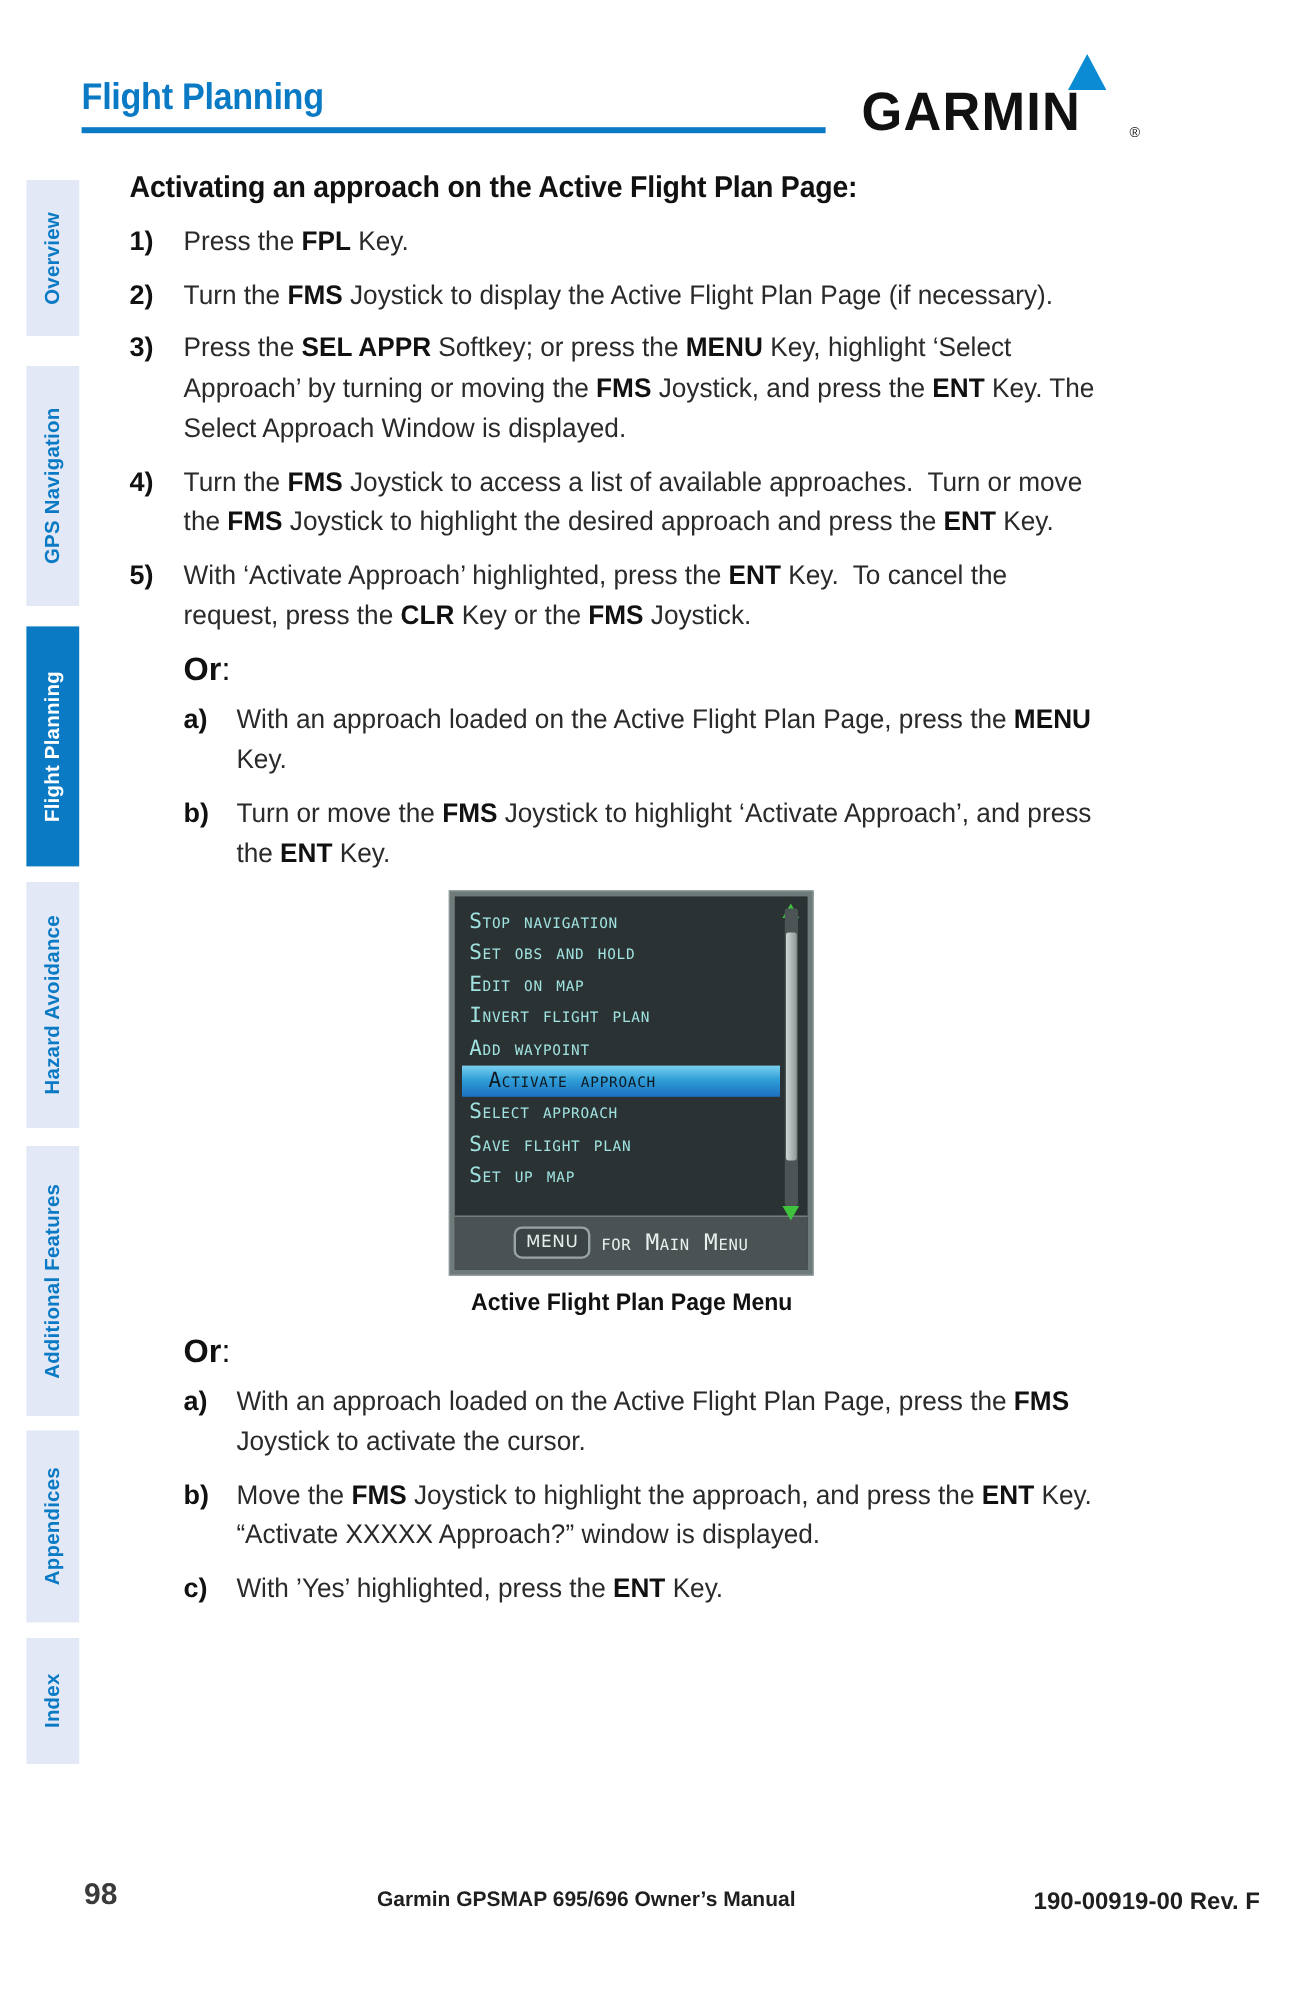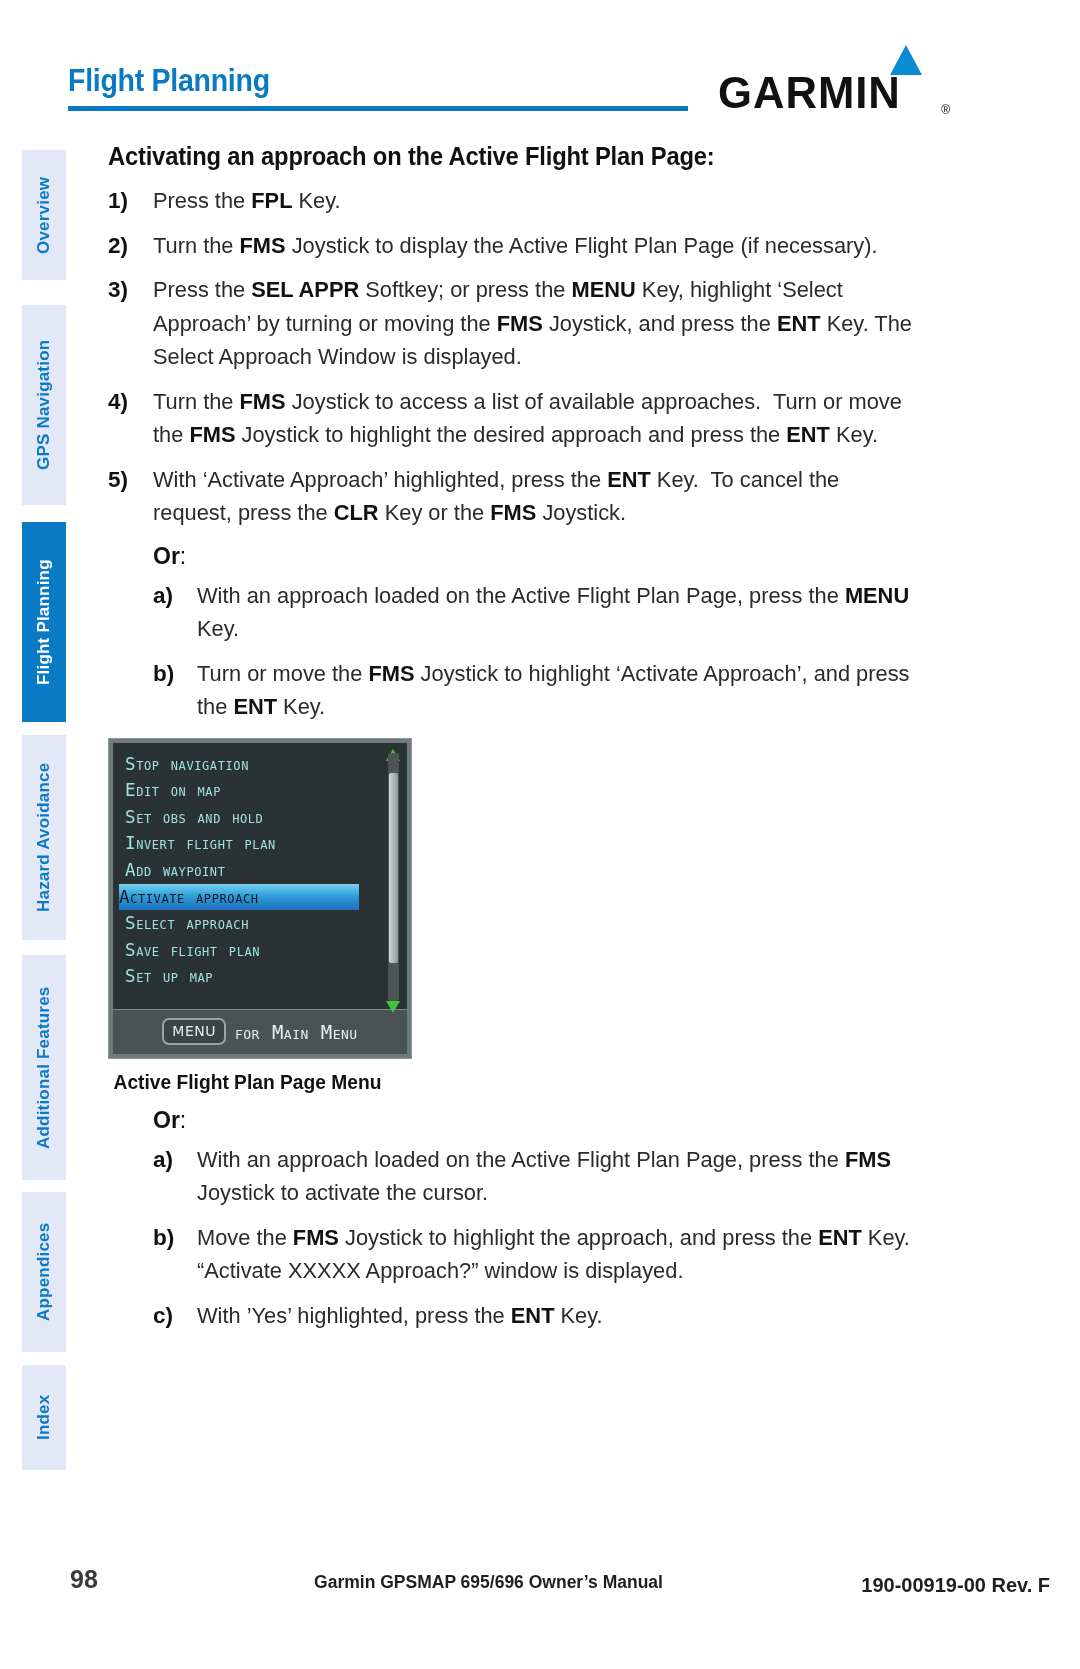--- a/index.html
+++ b/index.html
@@ -144,34 +144,34 @@
   .step .body {
     flex: 1 1 auto;
     transform: scaleX(0.97);
     transform-origin: left center;
   }
   .step .body b { font-weight: bold; color: #111; }
   .sub {
     margin-left: 45px;
   }
   .or-label {
-    font-size: 23px;
+    font-size: 27px;
     font-weight: bold;
     color: #111;
     margin: 13px 0 9px 45px;
   }
   .or-label span.reg { font-weight: normal; }
   .or-label.flush { margin-left: 45px; }
 
   
   #device-figure {
     margin: 14px 0 0 0;
     display: flex;
     flex-direction: column;
-    align-items: flex-start;
+    align-items: center;
   }
   #device-screen {
     position: relative;
     width: 304px;
     height: 321px;
     background: #6f7a7a;
     border: 1px solid #8d9797;
     box-sizing: border-box;
     padding: 4px;
   }
@@ -197,23 +197,23 @@
     letter-spacing: 0.6px;
     line-height: 1.52;
     white-space: nowrap;
     padding-left: 2px;
     text-transform: lowercase;
   }
   .menu-item::first-letter { text-transform: uppercase; }
   .menu-item.selected {
     background: linear-gradient(to bottom, #7ad0ef 0%, #2f9fd8 45%, #1d6fc0 100%);
     color: #101820;
-    width: 240px;
+    width: 265px;
     margin-left: -4px;
-    padding-left: 0;
+    padding-left: 22px;
     box-sizing: border-box;
   }
   #scroll-track {
     position: absolute;
     right: 8px;
     top: 10px;
     width: 11px;
     height: 248px;
     background: #4c5456;
     border-radius: 2px;
@@ -391,22 +391,22 @@
         <div class="marker">b)</div>
         <div class="body">Turn or move the <b>FMS</b> Joystick to highlight ‘Activate Approach’, and press the <b>ENT</b> Key.</div>
       </div>
     </div>
 
   <div id="device-figure">
     <div id="device-screen">
       <div id="device-inner">
         <div id="menu-list">
           <div class="menu-item">Stop Navigation</div>
+            <div class="menu-item">Set OBS and Hold</div>
             <div class="menu-item">Edit on Map</div>
-            <div class="menu-item">Set OBS and Hold</div>
             <div class="menu-item">Invert Flight Plan</div>
             <div class="menu-item">Add Waypoint</div>
             <div class="menu-item selected">Activate Approach</div>
             <div class="menu-item">Select Approach</div>
             <div class="menu-item">Save Flight Plan</div>
             <div class="menu-item">Set Up Map</div>
             <div id="scroll-up" class="scroll-arrow"></div>
           <div id="scroll-track">
             <div id="scroll-thumb"></div>
           </div>

